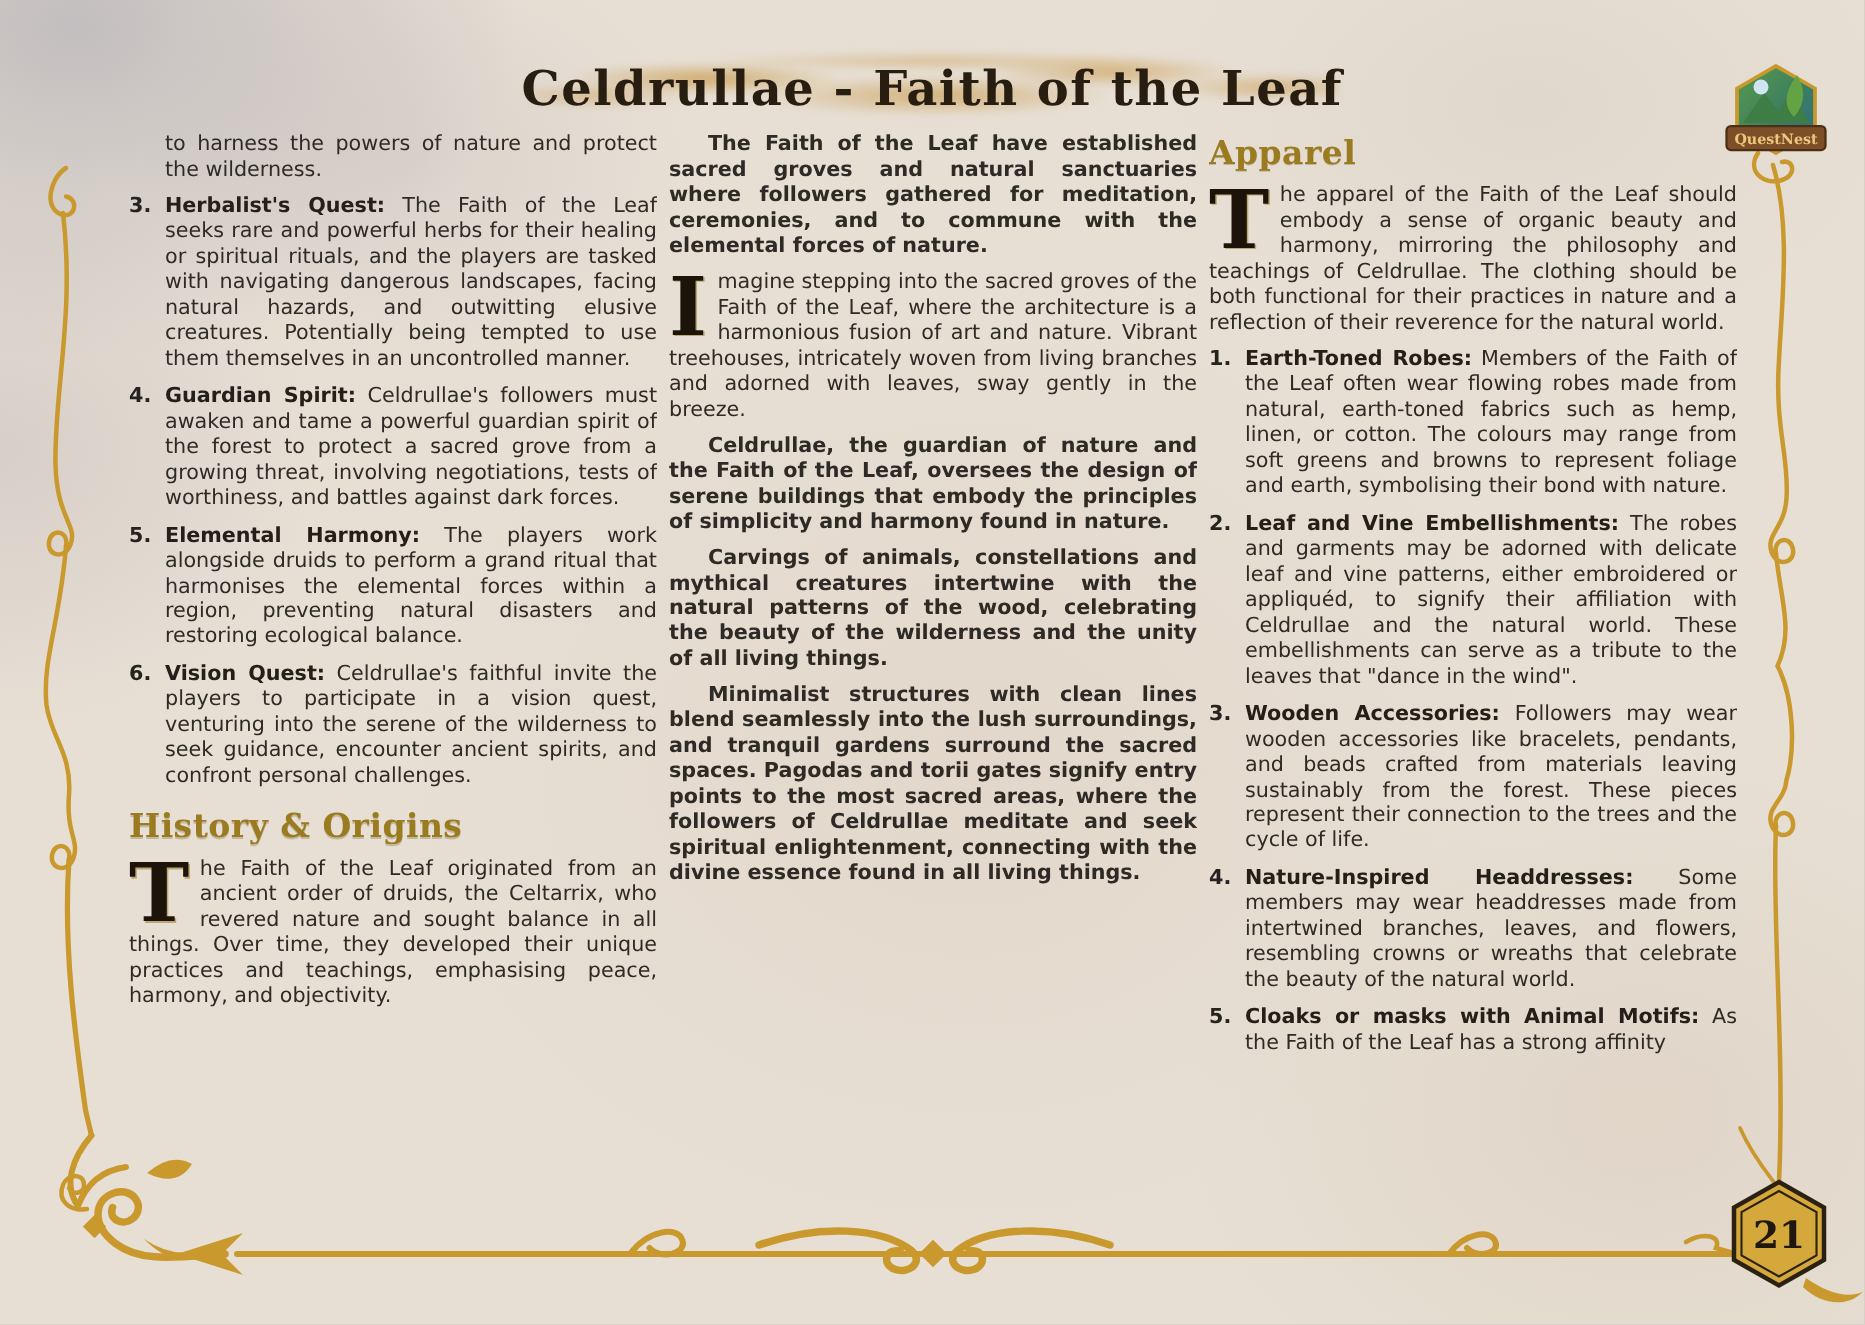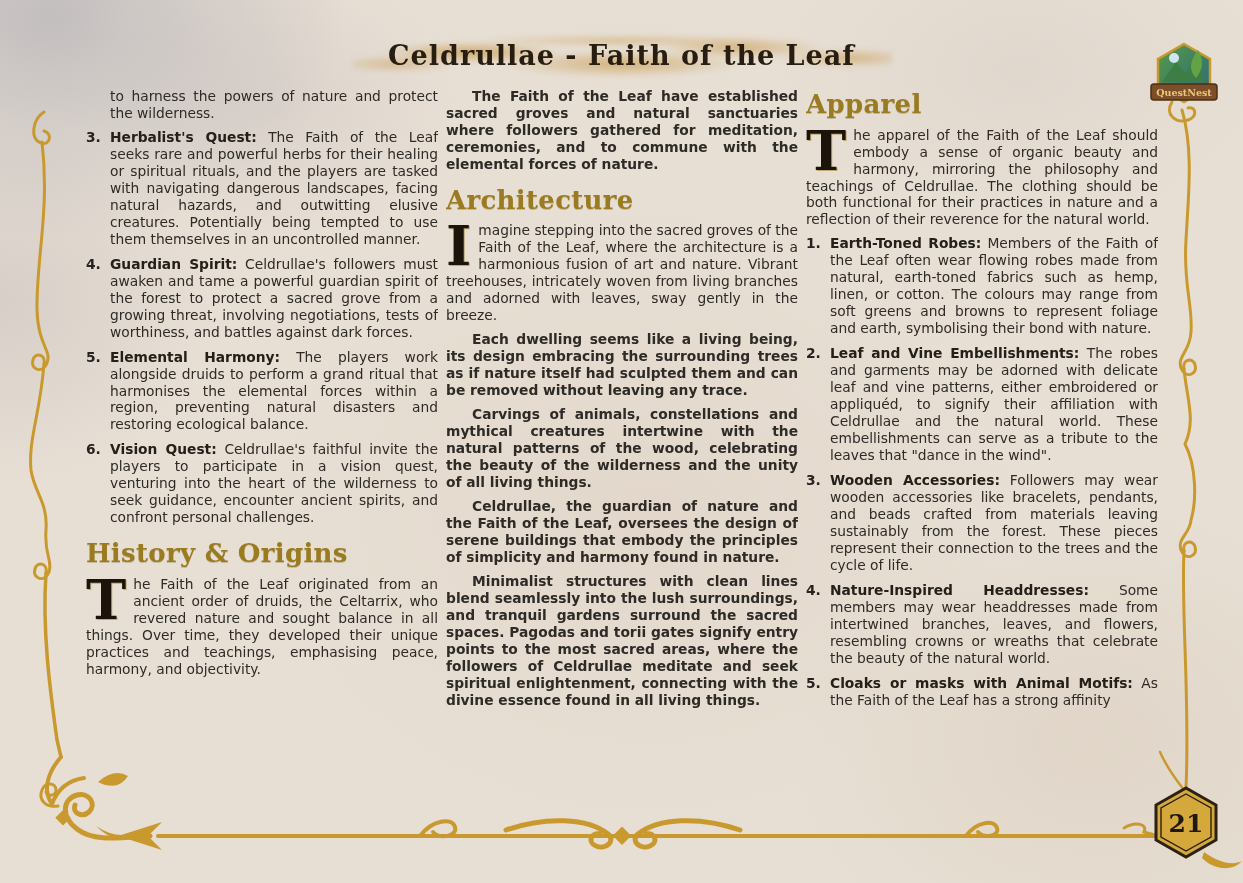--- a/index.html
+++ b/index.html
@@ -26,32 +26,32 @@
     background:
       radial-gradient(ellipse 130px 16px at 22% 42%, rgba(202,158,84,.80), transparent 70%),
       radial-gradient(ellipse 170px 20px at 50% 62%, rgba(202,158,84,.70), transparent 70%),
       radial-gradient(ellipse 120px 16px at 72% 34%, rgba(202,158,84,.65), transparent 70%),
       radial-gradient(ellipse 90px 13px at 8% 62%, rgba(202,158,84,.50), transparent 70%),
       radial-gradient(ellipse 100px 14px at 92% 52%, rgba(202,158,84,.60), transparent 70%),
       radial-gradient(ellipse 220px 10px at 50% 22%, rgba(202,158,84,.45), transparent 70%);
   }
   h1.page-title{
     position:relative;margin:0;padding-top:14px;
-    font-family:"DejaVu Serif", serif;font-weight:700;font-size:27px;
+    font-family:"DejaVu Serif", serif;font-weight:700;font-size:32px;
     color:#271d10;letter-spacing:1px;
   }
 
   
   .columns{position:absolute;left:86px;top:88px;width:1072px;height:742px;display:flex;gap:8px;}
   .col{flex:1;overflow:hidden;text-align:justify;font-size:13.8px;line-height:1.23;}
   p{margin:0 0 7px 0;}
   .ind{text-indent:26px;font-weight:bold;}
   .cont-indent{margin-left:24px;}
   h2.gold{
-    font-family:"DejaVu Serif", serif;font-weight:700;font-size:26px;line-height:1.1;
+    font-family:"DejaVu Serif", serif;font-weight:700;font-size:22px;line-height:1.1;
     color:#9b7b1f;margin:13px 0 8px 0;letter-spacing:.3px;text-align:left;
     text-shadow:0 1px 0 rgba(90,66,12,.25);
   }
   h2.gold.first{margin-top:2px;}
   .list-item{position:relative;padding-left:24px;margin:0 0 8px 0;}
   .list-item .num{position:absolute;left:0;top:0;font-weight:700;color:#262220;}
   .list-item b{color:#242019;}
   .dropcap{
     float:left;font-family:"DejaVu Serif", serif;font-weight:700;
     font-size:54px;line-height:42px;color:#1c140b;
@@ -146,39 +146,37 @@
         <span>Celdrullae's followers must awaken and tame a powerful guardian spirit of the forest to protect a sacred grove from a growing threat, involving negotiations, tests of worthiness, and battles against dark forces.</span>
       </div>
       <div class="list-item">
         <span class="num">5.</span>
         <b>Elemental Harmony:</b>
         <span>The players work alongside druids to perform a grand ritual that harmonises the elemental forces within a region, preventing natural disasters and restoring ecological balance.</span>
       </div>
       <div class="list-item">
         <span class="num">6.</span>
         <b>Vision Quest:</b>
-        <span>Celdrullae's faithful invite the players to participate in a vision quest, venturing into the heart of the wilderness to seek guidance, encounter ancient spirits, and confront personal challenges.</span>
+        <span>Celdrullae's faithful invite the players to participate in a vision quest, venturing into the serene of the wilderness to seek guidance, encounter ancient spirits, and confront personal challenges.</span>
       </div>
 
       <h2 class="gold">History &amp; Origins</h2>
       <p>
         <span class="dropcap">T</span><span>he Faith of the Leaf originated from an ancient order of druids, the Celtarrix, who revered nature and sought balance in all things. Over time, they developed their unique practices and teachings, emphasising peace, harmony, and objectivity.</span>
       </p>
     </div>
 
     <div class="col">
       <p class="ind">The Faith of the Leaf have established sacred groves and natural sanctuaries where followers gathered for meditation, ceremonies, and to commune with the elemental forces of nature.</p>
 
-      <h2 class="gold">Architecture</h2>
       <p>
         <span class="dropcap">I</span><span>magine stepping into the sacred groves of the Faith of the Leaf, where the architecture is a harmonious fusion of art and nature. Vibrant treehouses, intricately woven from living branches and adorned with leaves, sway gently in the breeze.</span>
       </p>
-      <p class="ind">Each dwelling seems like a living being, its design embracing the surrounding trees as if nature itself had sculpted them and can be removed without leaving any trace.</p>
+      <p class="ind">Celdrullae, the guardian of nature and the Faith of the Leaf, oversees the design of serene buildings that embody the principles of simplicity and harmony found in nature.</p>
       <p class="ind">Carvings of animals, constellations and mythical creatures intertwine with the natural patterns of the wood, celebrating the beauty of the wilderness and the unity of all living things.</p>
-      <p class="ind">Celdrullae, the guardian of nature and the Faith of the Leaf, oversees the design of serene buildings that embody the principles of simplicity and harmony found in nature.</p>
       <p class="ind">Minimalist structures with clean lines blend seamlessly into the lush surroundings, and tranquil gardens surround the sacred spaces. Pagodas and torii gates signify entry points to the most sacred areas, where the followers of Celdrullae meditate and seek spiritual enlightenment, connecting with the divine essence found in all living things.</p>
     </div>
 
     <div class="col">
       <h2 class="gold first">Apparel</h2>
       <p>
         <span class="dropcap">T</span><span>he apparel of the Faith of the Leaf should embody a sense of organic beauty and harmony, mirroring the philosophy and teachings of Celdrullae. The clothing should be both functional for their practices in nature and a reflection of their reverence for the natural world.</span>
       </p>
 
       <div class="list-item">

